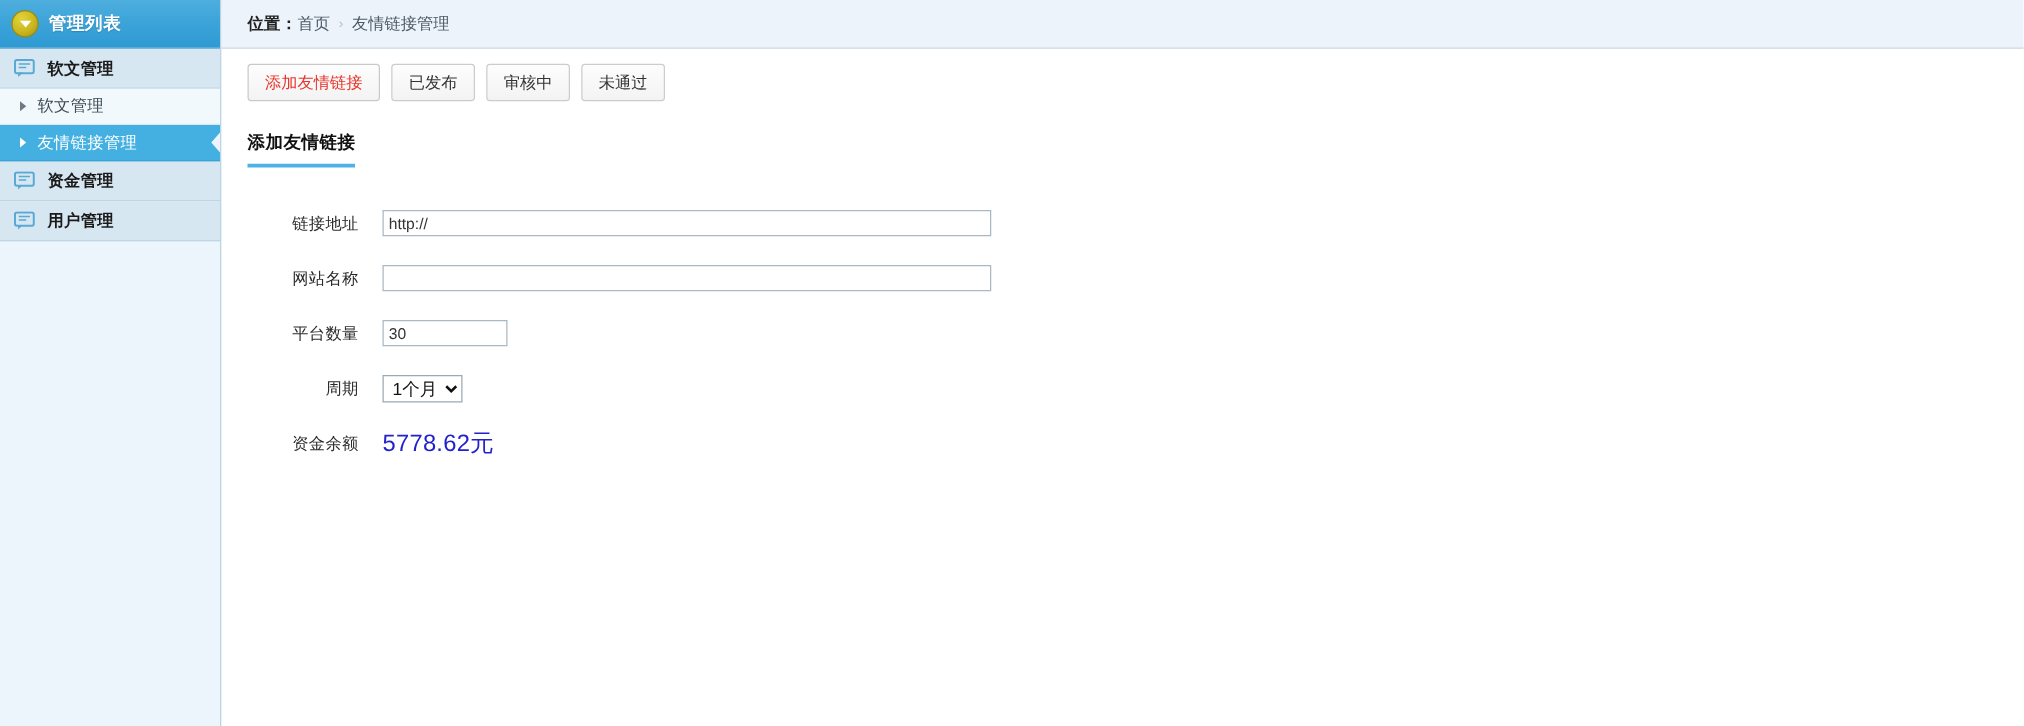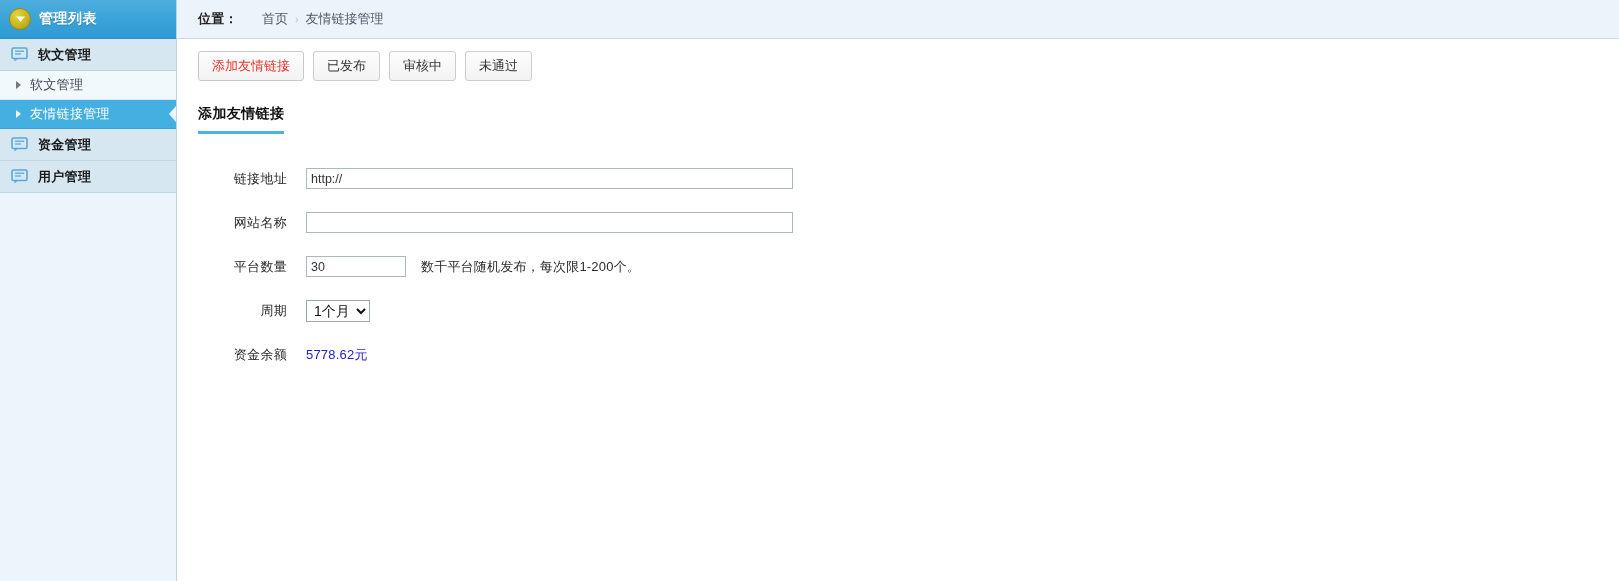--- a/index.html
+++ b/index.html
@@ -111,21 +111,21 @@
 
   .crumb-bar {
     height: 39px;
     background: #edf3fa;
     border-bottom: 1px solid #cdd9e3;
     display: flex;
     align-items: center;
     padding-left: 21px;
   }
   .crumb-label { font-weight: bold; color: #222; font-size: 13px; letter-spacing: .3px; }
-  .crumb-home { color: #4c5a66; margin-left: 24px; font-size: 13px; cursor: pointer; }
+  .crumb-home { color: #4c5a66; margin-left: 0; font-size: 13px; cursor: pointer; }
   .crumb-sep { color: #a9bdcd; margin: 0 7px; font-size: 11px; }
   .crumb-current { color: #4c5a66; font-size: 13px; }
 
   .tabbar { padding: 12px 0 0 21px; display: flex; gap: 9px; }
   .tab-btn {
     height: 30px;
     min-width: 56px;
     padding: 0 13px;
     background: linear-gradient(to bottom, #fdfdfd 0%, #f3f3f3 100%);
     border: 1px solid #cccccc;
@@ -180,21 +180,21 @@
     border: 1px solid #9aa9b4;
     background: #fff;
     font-size: 14px;
     color: #111;
     font-family: "Liberation Sans", "DejaVu Sans", sans-serif;
     padding-left: 3px;
     outline: none;
   }
 
   .val-cost { color: #e8342a; font-size: 13px; letter-spacing: .2px; }
-  .val-balance { color: #2222cc; font-size: 13px; letter-spacing: .2px; }
+  .val-balance { color: #2222cc; font-size: 19px; letter-spacing: .2px; }
 
   .submit-row { margin-top: 19px; }
   .submit-btn {
     margin-left: 127px;
     width: 114px; height: 27px;
     background: linear-gradient(to bottom, #2b84d4 0%, #1f6fc4 100%);
     border: none;
     border-radius: 2px;
     color: #fff;
     font-size: 13px;
@@ -293,21 +293,20 @@
         </div>
 
         <div class="form-row">
           <div class="form-label">网站名称</div>
           <input class="txt wide" type="text" value="" style="">
         </div>
 
         <div class="form-row">
           <div class="form-label">平台数量</div>
           <input class="txt small" type="text" value="30" style="">
-          <span class="hint">数千平台随机发布，每次限1-200个。</span>
         </div>
 
         <div class="form-row">
           <div class="form-label">周期</div>
           <select class="sel">
             <option>1个月</option>
           </select>
         </div>
 
 

